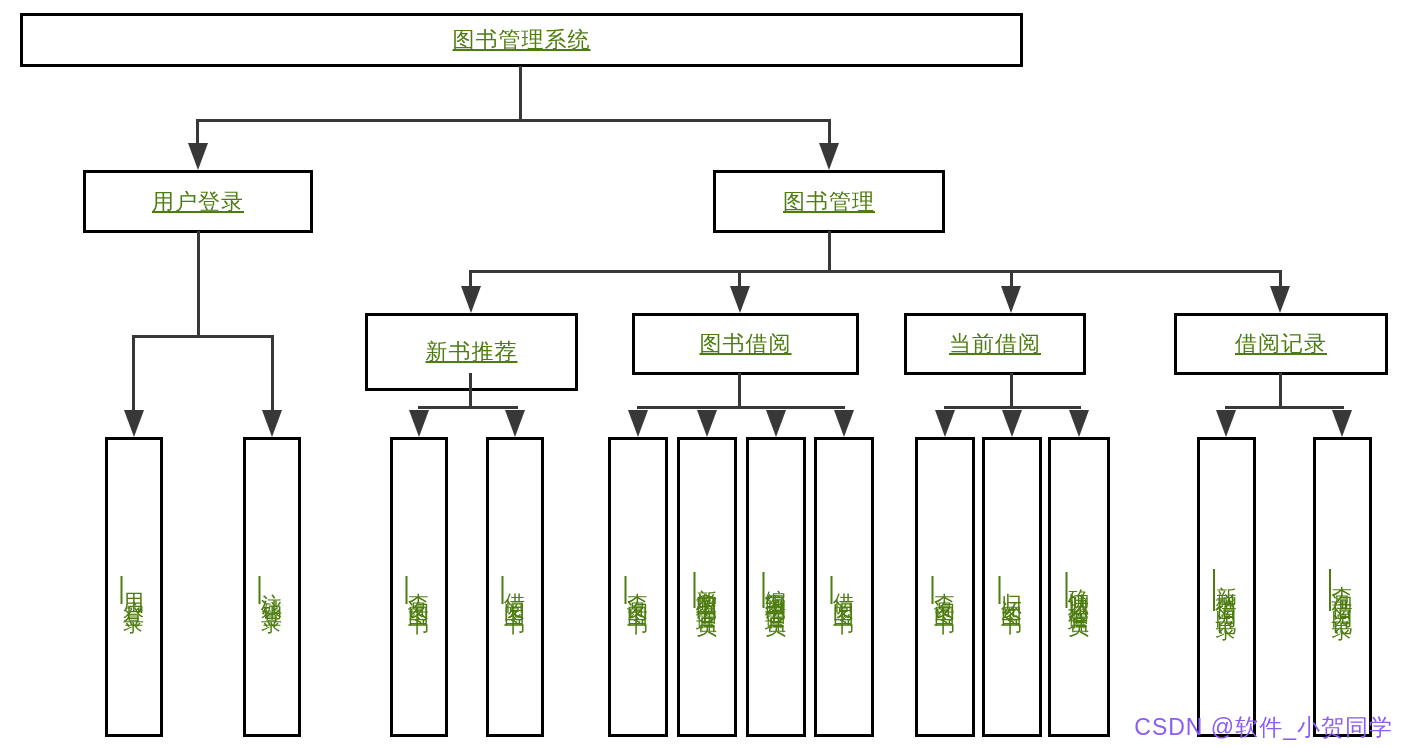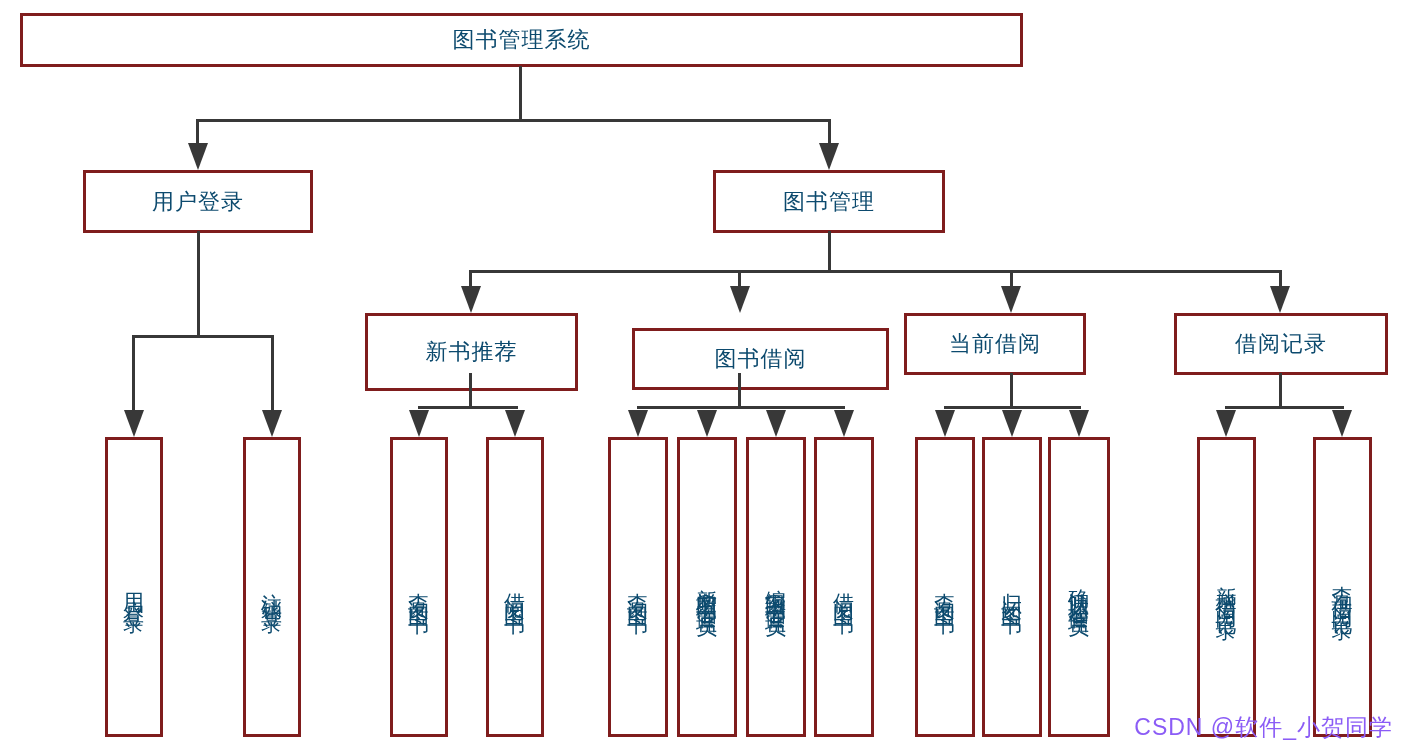--- a/index.html
+++ b/index.html
@@ -6,28 +6,29 @@
   .stage{
     position:relative;
     width:1405px;height:747px;
     background:#ffffff;
     font-family:"Liberation Sans","DejaVu Sans",sans-serif;
     overflow:hidden;
   }
   .box{
     position:absolute;
     box-sizing:border-box;
-    border:3px solid #7f1d1d;
+    border:3px solid #000000;
     background:#ffffff;
     display:flex;
     align-items:center;
     justify-content:center;
-    color:#0c4a6e;
+    color:#4d7c0f;
     font-size:22px;
     letter-spacing:1px;
+    text-decoration:underline;
   }
   .vbox{
     writing-mode:vertical-rl;
     text-orientation:mixed;
     font-size:21px;
     letter-spacing:7px;
     line-height:1;
     padding-top:6px;
   }
   .hline{position:absolute;height:3px;background:#383838;}
@@ -80,21 +81,21 @@
   <div class="vline" style="left:469px;top:270px;height:20px;"></div>
   <div class="arrow" style="left:461px;top:286px;"></div>
   <div class="vline" style="left:738px;top:270px;height:20px;"></div>
   <div class="arrow" style="left:730px;top:286px;"></div>
   <div class="vline" style="left:1010px;top:270px;height:20px;"></div>
   <div class="arrow" style="left:1001px;top:286px;"></div>
   <div class="vline" style="left:1279px;top:270px;height:20px;"></div>
   <div class="arrow" style="left:1270px;top:286px;"></div>
 
   <div class="box" style="left:365px;top:313px;width:213px;height:78px;">新书推荐</div>
-  <div class="box" style="left:632px;top:328px;width:257px;height:62px;">图书借阅</div>
+  <div class="box" style="left:632px;top:313px;width:227px;height:62px;">图书借阅</div>
   <div class="box" style="left:904px;top:313px;width:182px;height:62px;">当前借阅</div>
   <div class="box" style="left:1174px;top:313px;width:214px;height:62px;">借阅记录</div>
 
   <div class="vline" style="left:469px;top:373px;height:36px;"></div>
   <div class="hline" style="left:418px;top:406px;width:100px;"></div>
   <div class="arrow" style="left:409px;top:410px;"></div>
   <div class="arrow" style="left:505px;top:410px;"></div>
   <div class="box vbox" style="left:390px;top:437px;width:58px;height:300px;">查询图书</div>
   <div class="box vbox" style="left:486px;top:437px;width:58px;height:300px;">借阅图书</div>
 

